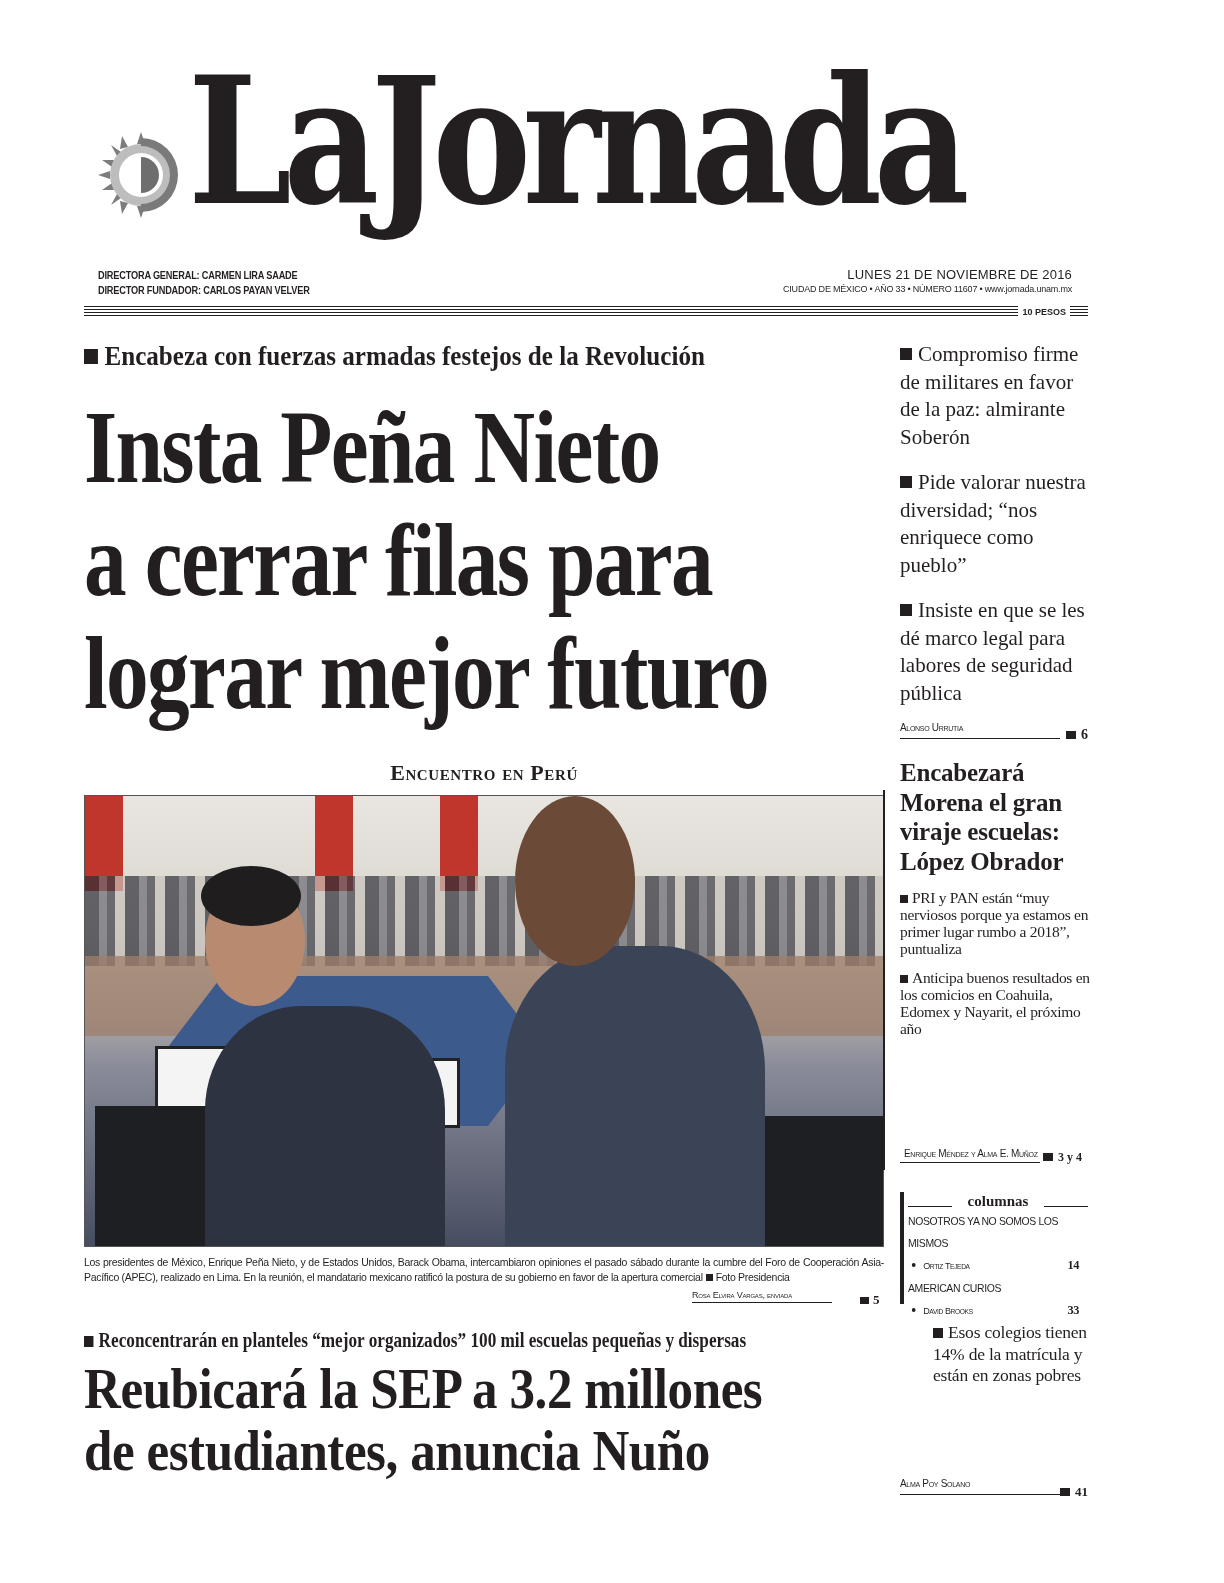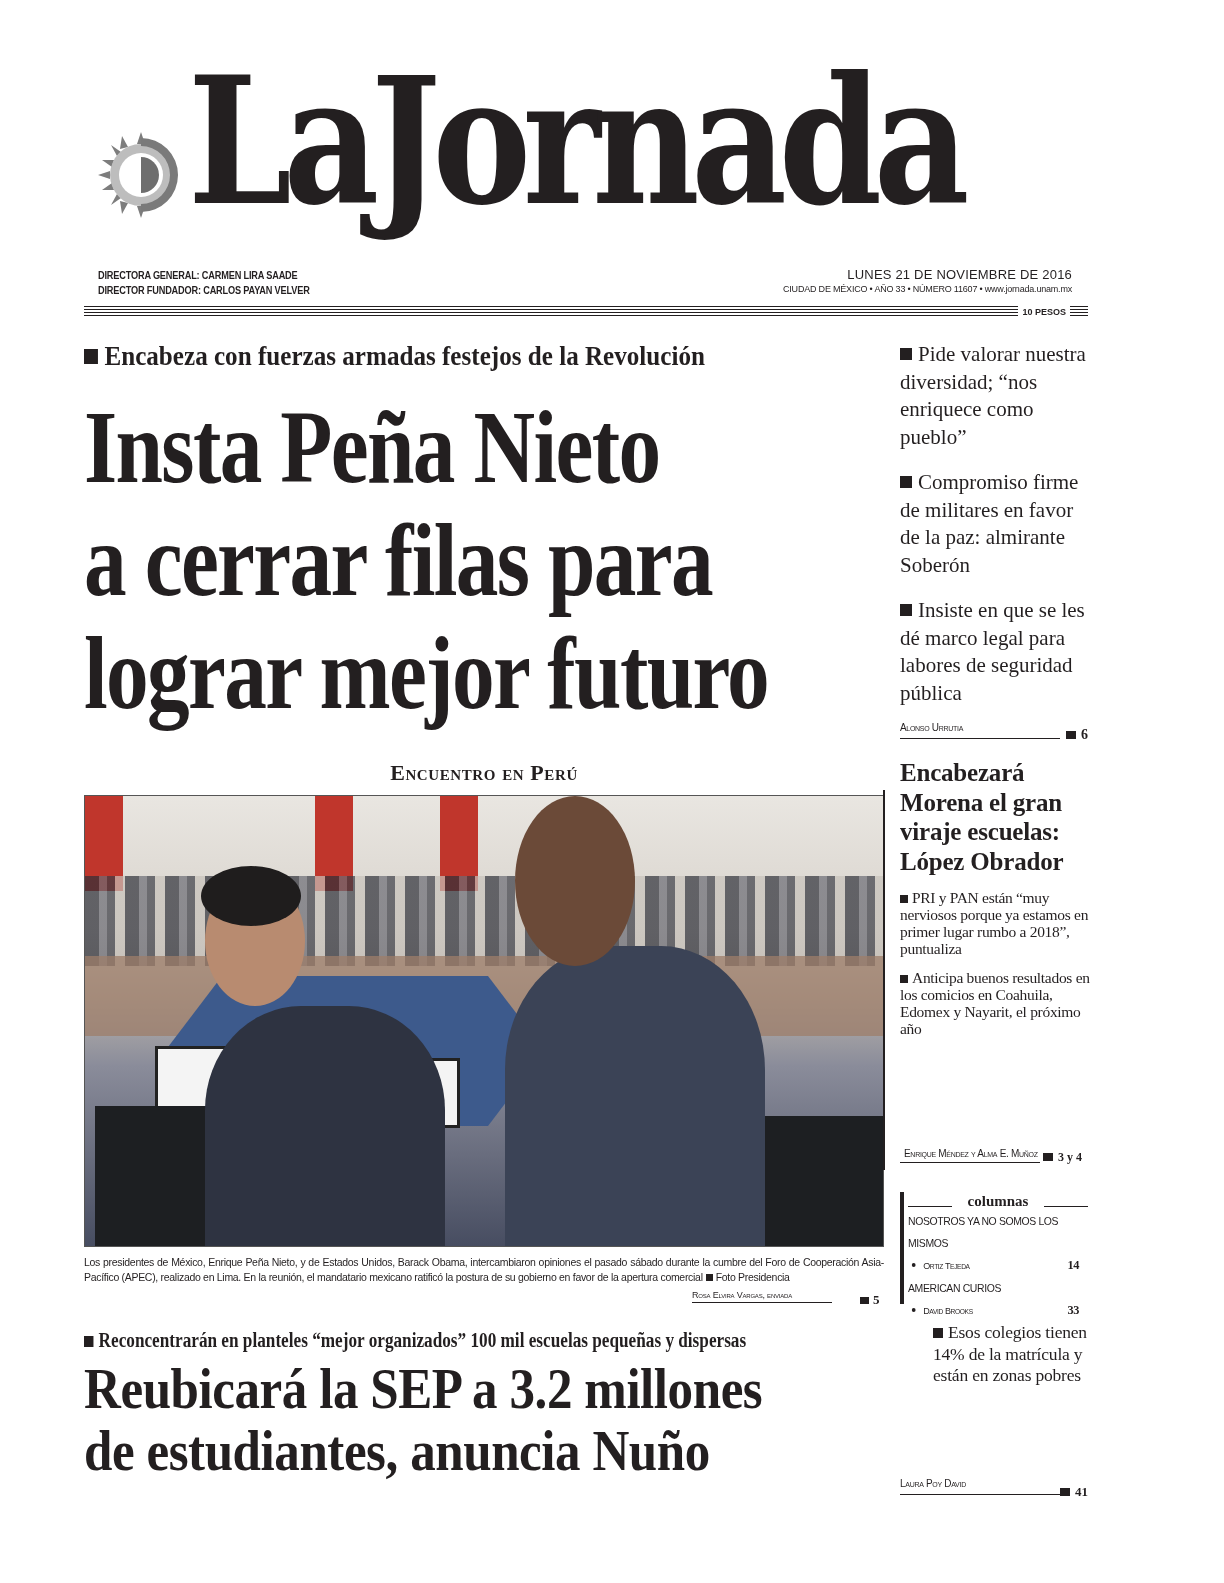--- a/index.html
+++ b/index.html
@@ -183,22 +183,22 @@
 
 <div class="abs kicker2">
   <span class="sq2"></span><span>Reconcentrarán en planteles “mejor organizados” 100 mil escuelas pequeñas y dispersas</span>
 </div>
 <div class="abs headline2">
   <div>Reubicará la SEP a 3.2 millones</div>
   <div>de estudiantes, anuncia Nuño</div>
 </div>
 
 <div class="abs rc rc-bullets">
+  <p><span class="rsq"></span><span>Compromiso firme de militares en favor de la paz: almirante Soberón</span></p>
   <p><span class="rsq"></span><span>Pide valorar nuestra diversidad; “nos enriquece como pueblo”</span></p>
-  <p><span class="rsq"></span><span>Compromiso firme de militares en favor de la paz: almirante Soberón</span></p>
   <p><span class="rsq"></span><span>Insiste en que se les dé marco legal para labores de seguridad pública</span></p>
 </div>
 <div class="abs rc-byline1 byline-sc">Alonso Urrutia</div>
 <div class="abs rc-rule1"></div>
 <div class="abs rc-page1"><span class="sq-s2"></span><span>6</span></div>
 
 <div class="abs rc rc-head2">Encabezará Morena el gran viraje escuelas: López Obrador</div>
 <div class="abs rc-left-border"></div>
 <div class="abs rc rc-bullets2">
   <p><span class="rsq2"></span><span>PRI y PAN están “muy nerviosos porque ya estamos en primer lugar rumbo a 2018”, puntualiza</span></p>
@@ -222,15 +222,15 @@
   <div class="col-row head">AMERICAN CURIOS</div>
   <div class="col-row">
     <span><span class="dot"></span><span class="col-author">David Brooks</span></span>
     <span class="num">33</span>
   </div>
 </div>
 
 <div class="abs rc rc-bullets3">
   <p><span class="rsq3"></span><span>Esos colegios tienen 14% de la matrícula y están en zonas pobres</span></p>
 </div>
-<div class="abs rc-byline3 byline-sc">Laura Poy David</div>
+<div class="abs rc-byline3 byline-sc">Alma Poy Solano</div>
 <div class="abs rc-rule3"></div>
 <div class="abs rc-page3"><span class="sq-s2"></span><span>41</span></div>
 
 </body></html>

